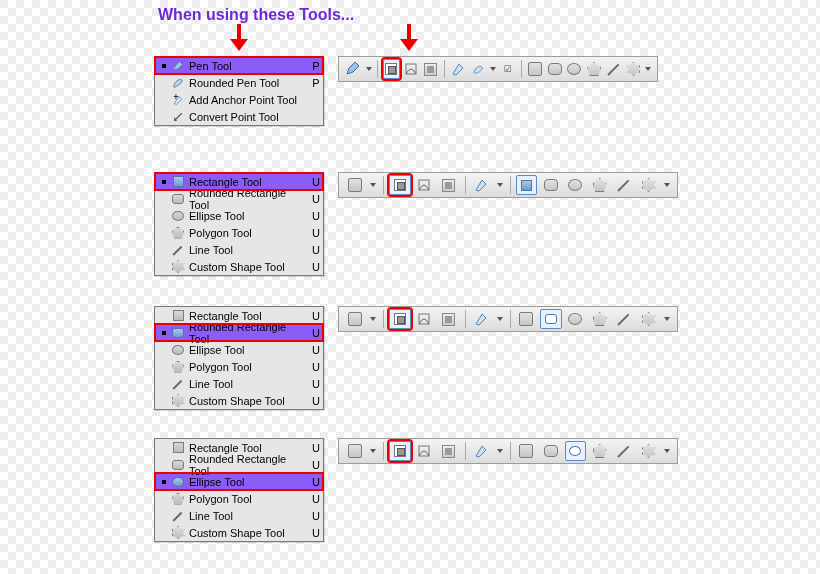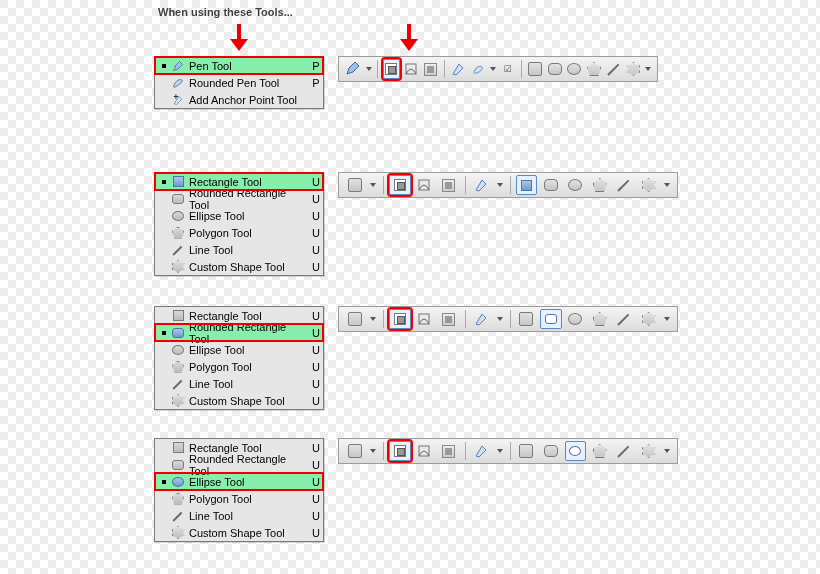--- a/index.html
+++ b/index.html
@@ -3,34 +3,34 @@
 <meta charset="utf-8">
 <style>
 * { margin:0; padding:0; box-sizing:border-box; font-family:Tahoma,Arial,sans-serif; font-size:11px; }
 body { width:820px; height:574px;
   background-image:
     linear-gradient(45deg,#fff 25%,transparent 25%,transparent 75%,#fff 75%),
     linear-gradient(45deg,#fff 25%,transparent 25%,transparent 75%,#fff 75%);
   background-size:16px 16px; background-position:0 0,8px 8px; background-color:#ededed;
   position:relative; }
 .canvas{position:absolute;inset:0;}
-.hdr{position:absolute;top:6px;left:158px;font-size:11px;font-weight:bold;color:#404040;}
+.hdr{position:absolute;top:6px;left:158px;font-size:16px;font-weight:bold;color:#6d28d9;}
 .hdr2{position:absolute;top:6px;left:335px;font-size:12px;font-weight:bold;color:#000;}
 .red{color:#e00;}
 .arrow{position:absolute;width:18px;height:28px;}
 .arrow .shaft{position:absolute;left:7px;top:0;width:4px;height:18px;background:#e00;}
 .arrow .head{position:absolute;left:0;top:15px;width:0;height:0;border-left:9px solid transparent;border-right:9px solid transparent;border-top:12px solid #e00;}
 .menu{position:absolute;left:154px;width:170px;background:#e6e6e6;border:1px solid #7a7a7a;box-shadow:1px 1px 0 rgba(0,0,0,.15);}
 .item{display:flex;align-items:center;height:17px;padding-left:4px;border-bottom:0;}
 .item .mark{width:10px;display:flex;align-items:center;justify-content:center;}
 .dot{width:4px;height:4px;background:#000;border-radius:0;}
 .item .ico{width:18px;height:15px;display:flex;align-items:center;justify-content:center;}
 .item .lbl{flex:1;padding-left:2px;}
 .item .key{width:14px;text-align:center;}
-.hl{background:#86efac;outline:2px solid #e00;outline-offset:-1px;}
+.hl{background:#8b5cf6;outline:2px solid #e00;outline-offset:-1px;}
 .bar{position:absolute;left:338px;height:26px;background:linear-gradient(#f4f4f4,#dcdcdc);border:1px solid #9c9c9c;display:flex;align-items:center;padding:0 5px;gap:3px;}
 .sep{width:1px;height:18px;background:#aaa;margin:0 2px;}
 .btn{width:22px;height:20px;display:flex;align-items:center;justify-content:center;border:1px solid transparent;border-radius:2px;}
 .btn.sel{border:1px solid #5a8ac6;background:#e7f0fb;}
 .btn.ring{outline:2px solid #e00;outline-offset:0;}
 .drop{width:10px;height:20px;display:flex;align-items:center;justify-content:center;}
 .tri{width:0;height:0;border-left:3px solid transparent;border-right:3px solid transparent;border-top:4px solid #555;}
 .i-pen2{width:12px;height:12px;display:inline-block;}
 .i-pen2 svg{width:12px;height:12px;}
 .i-sq{width:11px;height:11px;background:linear-gradient(#a9c8ea,#6f9bd0);border:1px solid #4d76a4;}
@@ -103,20 +103,31 @@
           <span class="mark"></span>
           <span class="ico">
             <span class="i-pen2"><svg viewBox="0 0 16 16">
                 <path d="M3 13 L9 3 L13 7 L6 14 Z" fill="#d7e6f5" stroke="#5880b0" stroke-width="1"></path>
                 <text x="2" y="8" font-size="8" fill="#333" font-weight="bold">+</text>
               </svg></span>
           </span>
           <span class="lbl">Add Anchor Point Tool</span>
           <span class="key"></span>
         </div>
+        <div class="item">
+          <span class="mark"></span>
+          <span class="ico">
+            <span class="i-pen2"><svg viewBox="0 0 16 16">
+                <path d="M3 13 L13 3" stroke="#555" stroke-width="1.5"></path>
+                <path d="M3 13 L3 8 L7 13 Z" fill="#555"></path>
+              </svg></span>
+          </span>
+          <span class="lbl">Convert Point Tool</span>
+          <span class="key"></span>
+        </div>
       </div>
       <div class="menu" style="top: 172px;">
         <div class="item hl">
           <span class="mark">
             <span class="dot"></span>
           </span>
           <span class="ico">
             <span class="i-sq"></span>
           </span>
           <span class="lbl">Rectangle Tool</span>

